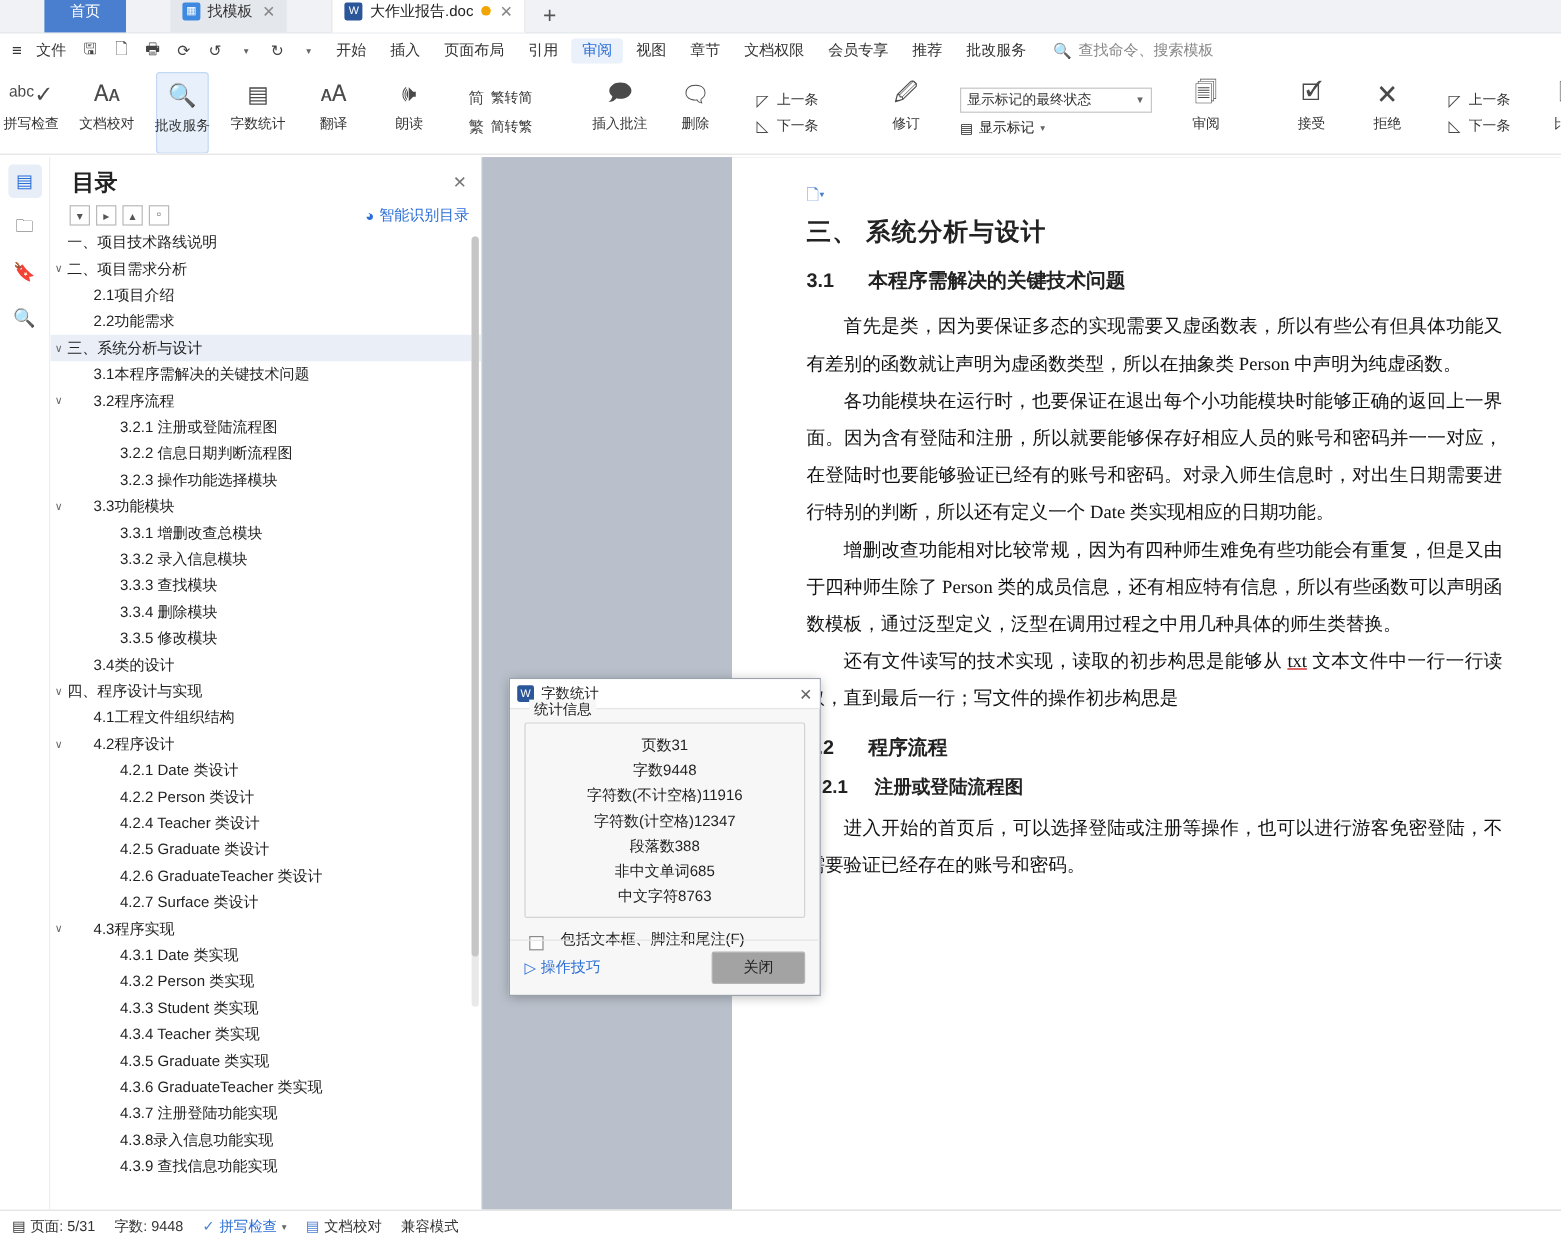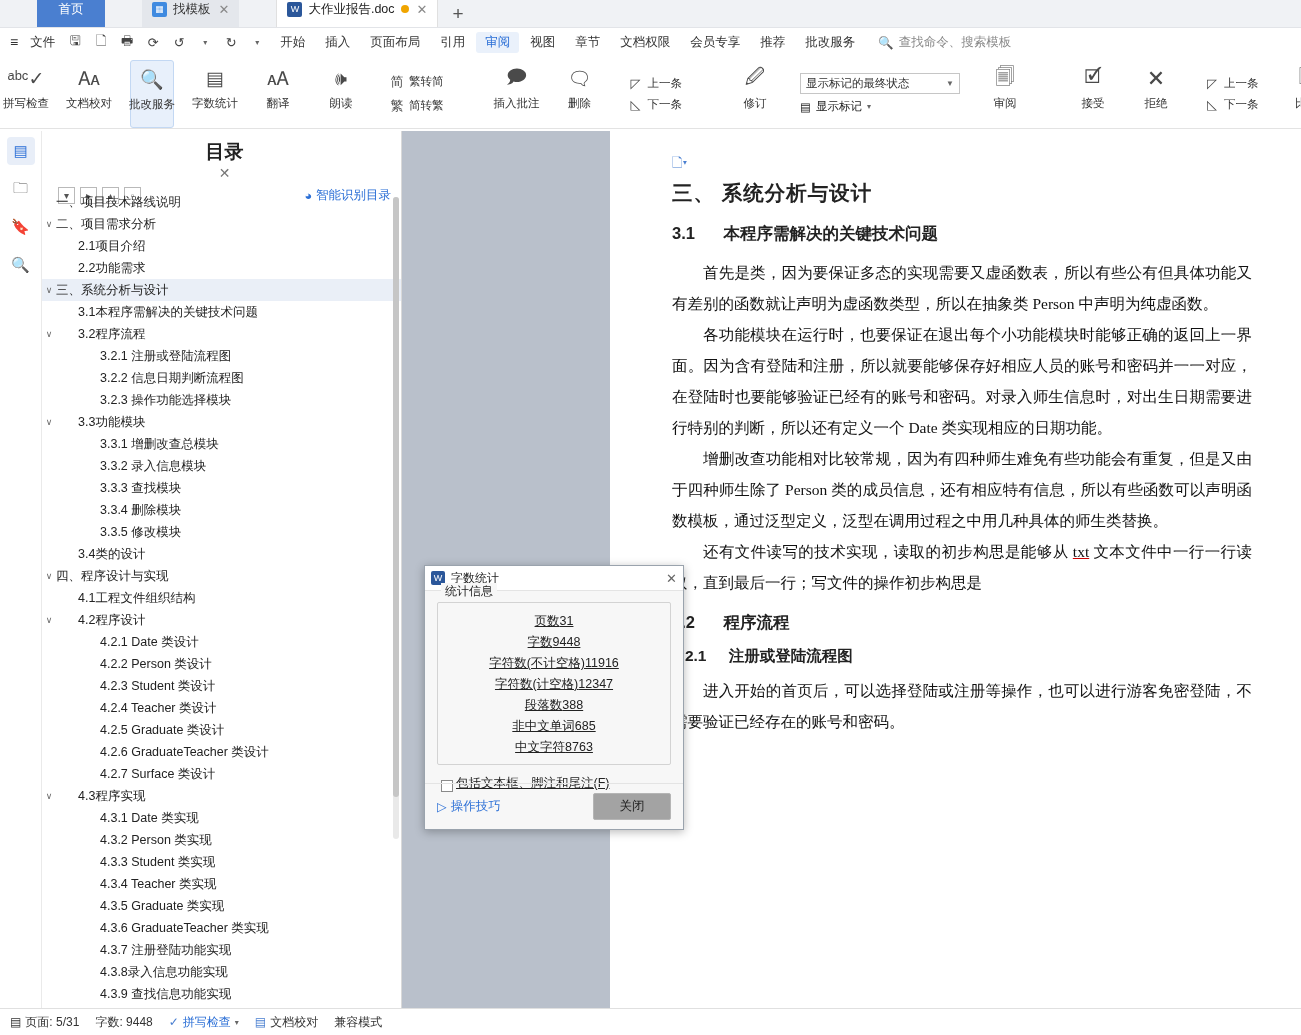--- a/index.html
+++ b/index.html
@@ -103,23 +103,22 @@
     font-size: 15px; color: #555; border-radius: 4px;
   }
   .rail .ricon.active { background: #e8eef8; color: #2b6fd6; }
 
   
   .outline {
     position: absolute; left: 42px; top: 0; width: 360px; bottom: 0;
     background: #fff; border-right: 1px solid #d9d9d9;
   }
   .outline-head {
-    display: flex; align-items: center; justify-content: flex-start;
+    display: flex; align-items: center; justify-content: space-between;
     padding: 8px 12px 4px 18px;
-    flex-direction: column;
   }
   .outline-title { font-size: 19px; font-weight: bold; color: #222; }
   .outline-close { color: #777; font-size: 14px; }
   .outline-tools {
     display: flex; align-items: center; gap: 6px; padding: 2px 10px 6px 16px;
     justify-content: space-between;
   }
   .otbtns { display: flex; gap: 5px; }
   .otb {
     width: 17px; height: 17px; border: 1px solid #b9b9b9; color: #555;
@@ -169,31 +168,31 @@
     position: absolute; left: 424px; top: 434px; width: 260px; height: 265px;
     background: #f7f7f7; border: 1px solid #9aa3ad; box-shadow: 0 2px 9px rgba(0,0,0,.28);
   }
   .dlg-title {
     height: 25px; background: #ffffff; display: flex; align-items: center;
     padding: 0 6px; gap: 6px; font-size: 12px; border-bottom: 1px solid #e4e4e4;
   }
   .dlg-title .ic { width: 14px; height: 14px; background: #2b579a; color: #fff;
     font-size: 9px; display: flex; align-items: center; justify-content: center; border-radius: 2px;}
   .dlg-title .x { margin-left: auto; color: #666; font-size: 13px; }
-  .dlg-body { padding: 8px 12px 0 12px; position: relative; text-decoration: underline; }
+  .dlg-body { padding: 8px 12px 0 12px; position: relative; }
   .fieldset {
     border: 1px solid #d3d3d3; border-radius: 2px; margin-top: -8px; padding: 8px 4px 6px 4px;
   }
   .legend { position: relative; top: -16px; left: 4px; background: #f7f7f7;
     display: inline-block; padding: 0 4px; font-size: 12px; }
   .statrow {
     display: flex; justify-content: center; font-size: 12.5px;
     padding: 1px 8px; line-height: 19px;
   }
-  .chkrow { display: flex; align-items: flex-end; gap: 3px; font-size: 12.5px; margin: 10px 2px 0 4px; }
+  .chkrow { display: flex; align-items: flex-end; gap: 14px; font-size: 12.5px; margin: 10px 2px 0 4px; }
   .chkbox { width: 12px; height: 12px; border: 1px solid #8a8a8a; background: #fff; }
   .dlg-foot {
     position: absolute; left: 0; right: 0; bottom: 0; height: 46px;
     display: flex; align-items: center; padding: 0 12px; gap: 10px;
     border-top: 1px solid #e4e4e4;
   }
   .tiplink { color: #2b6fd6; font-size: 12.5px; display: flex; align-items: center; gap: 4px; }
   .btn-close {
     margin-left: auto; width: 78px; height: 27px; background: #a3a3a3;
     border: 1px solid #b5b5b5; border-radius: 2px; font-size: 12.5px;
@@ -484,24 +483,20 @@
             <span class="arr">∨</span>
             <span style="padding-left: 22px;">4.2程序设计</span>
           </div>
           <div class="onode">
             <span class="arr"></span>
             <span style="padding-left: 44px;">4.2.1 Date 类设计</span>
           </div>
           <div class="onode">
             <span class="arr"></span>
             <span style="padding-left: 44px;">4.2.2 Person 类设计</span>
-          </div>
-          <div class="onode">
-            <span class="arr"></span>
-            <span style="padding-left: 44px;">4.2.3 Student 类设计</span>
           </div>
           <div class="onode">
             <span class="arr"></span>
             <span style="padding-left: 44px;">4.2.4 Teacher 类设计</span>
           </div>
           <div class="onode">
             <span class="arr"></span>
             <span style="padding-left: 44px;">4.2.5 Graduate 类设计</span>
           </div>
           <div class="onode">

